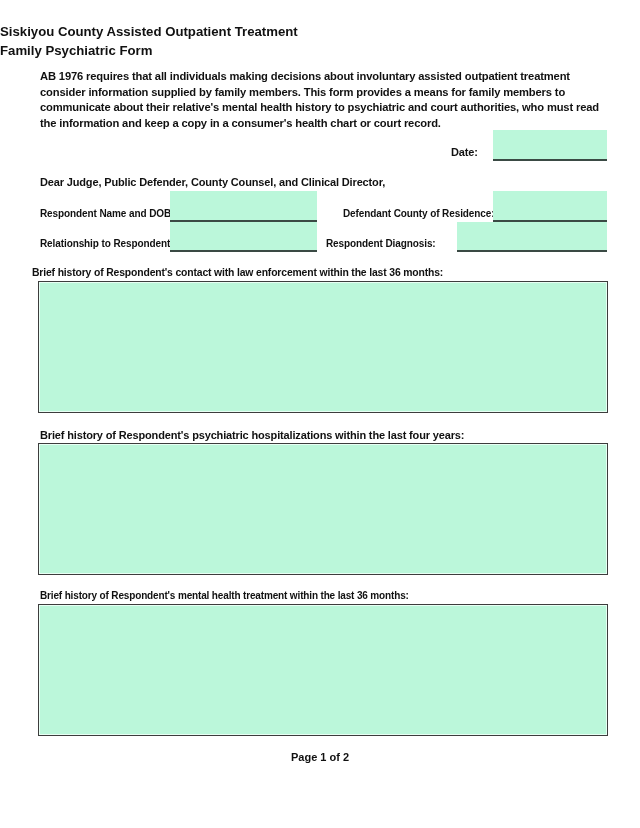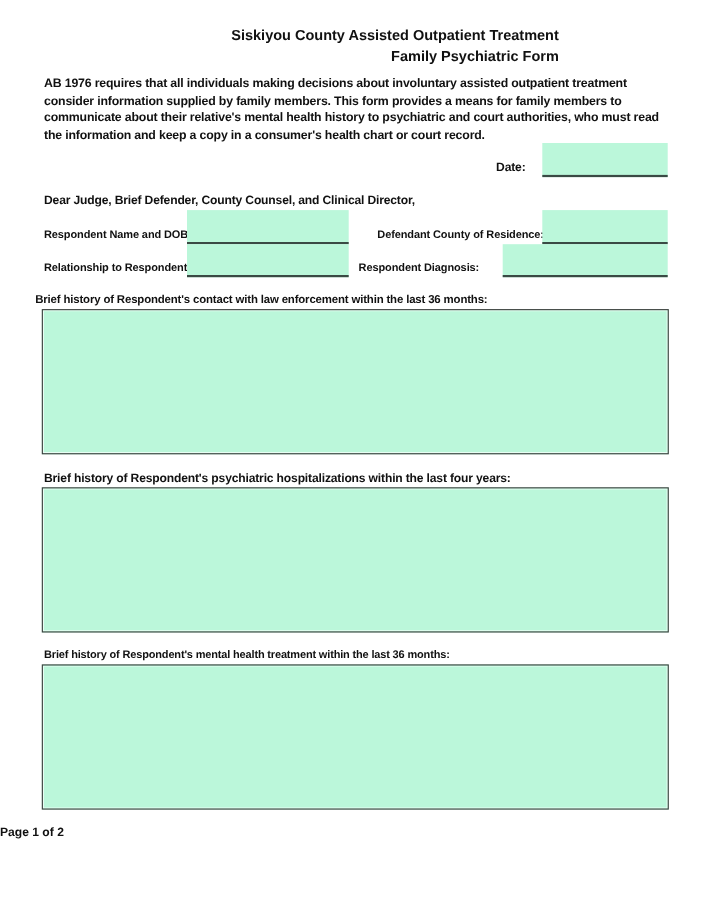--- a/index.html
+++ b/index.html
@@ -11,21 +11,21 @@
       width: 640px;
       height: 828px;
       position: relative;
       font-family: "Liberation Sans", "DejaVu Sans", sans-serif;
       color: #111;
       overflow: hidden;
     }
     .abs { position: absolute; font-weight: bold; }
     .title {
       left: 0; width: 508px;
-      text-align: right;
+      text-align: left;
       font-weight: bold;
       font-size: 13.2px;
       line-height: 18px;
     }
     .intro {
       left: 40px; width: 572px;
       font-size: 11.2px;
       line-height: 15.5px;
       letter-spacing: -0.15px;
     }
@@ -57,35 +57,36 @@
       box-shadow: inset 0 0 0 1px #e8fff4;
       box-sizing: border-box;
       resize: none;
       padding: 4px;
       font-family: "Liberation Sans", sans-serif;
       font-size: 11px;
       outline: none;
     }
     .footer {
       left: 0; width: 640px;
+      text-align: center;
       font-size: 11px;
     }
   </style>
 </head>
 <body>
 
 <div class="abs title" style="top:23px;">Siskiyou County Assisted Outpatient Treatment</div>
 <div class="abs title" style="top:42px;">Family Psychiatric Form</div>
 
 <div class="abs intro" style="top:69px;">AB 1976 requires that all individuals making decisions about involuntary assisted outpatient treatment consider information supplied by family members. This form provides a means for family members to communicate about their relative's mental health history to psychiatric and court authorities, who must read the information and keep a copy in a consumer's health chart or court record.</div>
 
 <div class="abs label-lg" style="left:451px; top:146px;">Date:</div>
 <input class="abs field" type="text" style="left: 493px; top: 130px; width: 114px; height: 31px;" value="">
 
-<div class="abs label-lg" style="left:40px; top:176px;">Dear Judge, Brief Defender, County Counsel, and Clinical Director,</div>
+<div class="abs label-lg" style="left:40px; top:176px;">Dear Judge, Public Defender, County Counsel, and Clinical Director,</div>
 
 <div class="abs label" style="left:40px; top:208px;">Respondent Name and DOB:</div>
 <input class="abs field" type="text" style="left: 170px; top: 191px; width: 147px; height: 31px;" value="">
 
 <div class="abs label" style="left:326px; top:208px;margin-left:17px;">Defendant County of Residence:</div>
 <input class="abs field" type="text" style="left: 493px; top: 191px; width: 114px; height: 31px;" value="">
 
 <div class="abs label" style="left:40px; top:238px;">Relationship to Respondent:</div>
 <input class="abs field" type="text" style="left: 170px; top: 222px; width: 147px; height: 30px;" value="">
 

